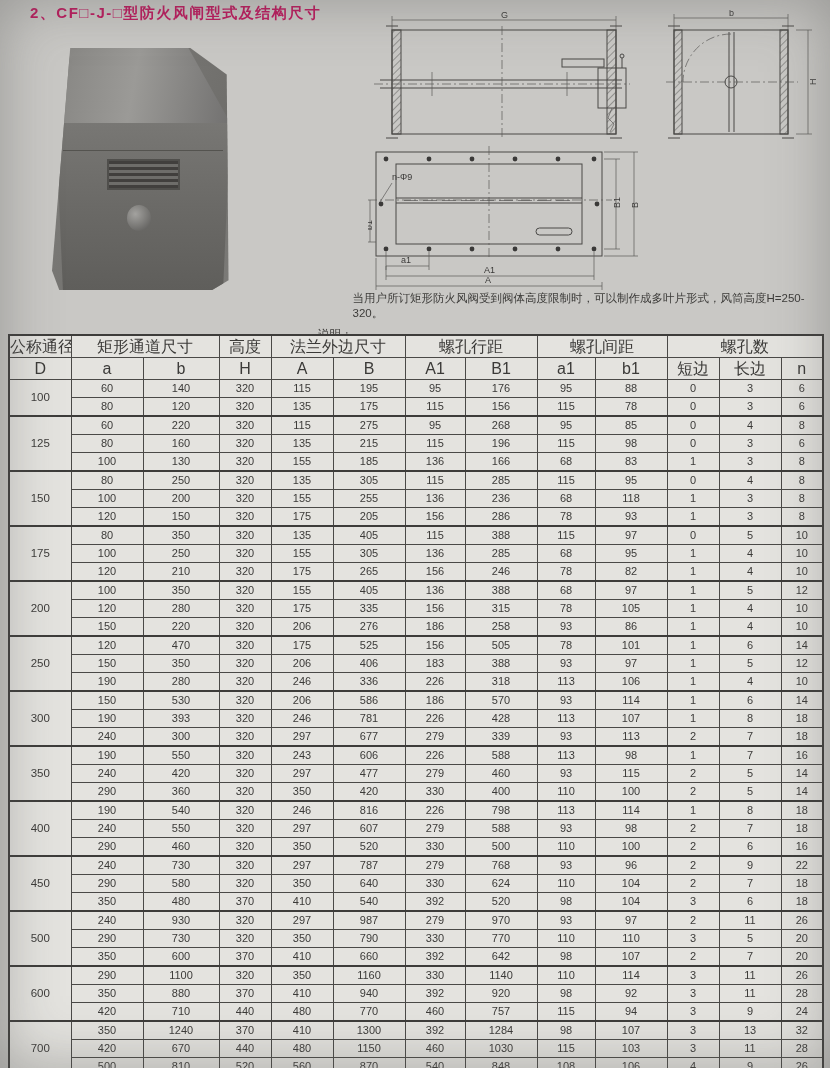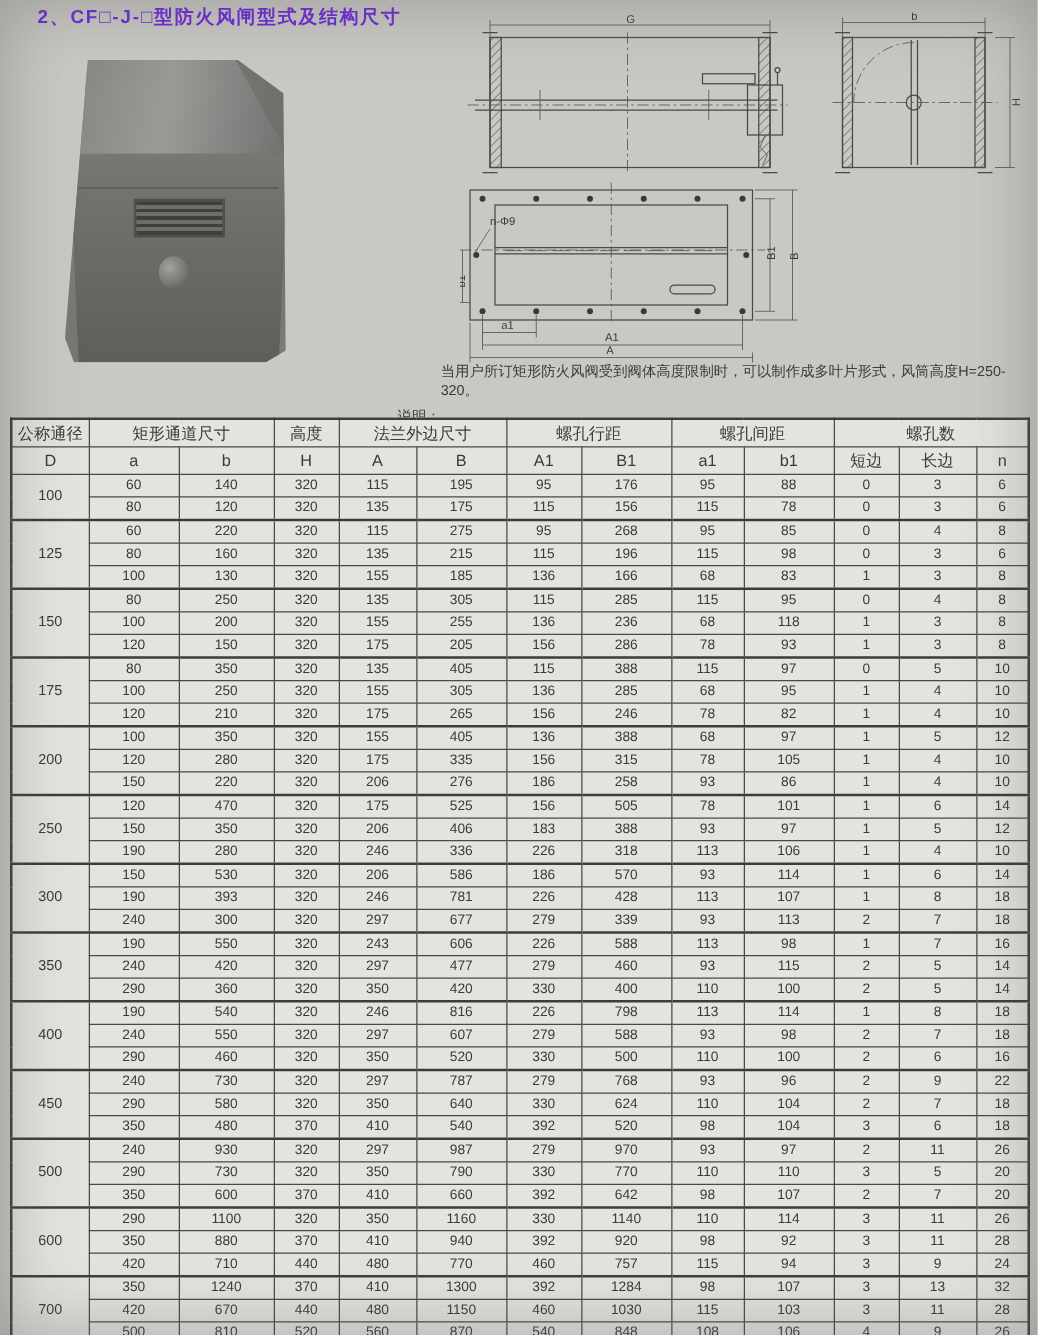--- a/index.html
+++ b/index.html
@@ -6,21 +6,21 @@
   body{
     width:830px;height:1068px;position:relative;
     background:#c9c8c5;
     font-family:"Liberation Sans","DejaVu Sans",sans-serif;
     color:#2e2d2b;overflow:hidden;
   }
   body::after{content:"";position:absolute;inset:0;pointer-events:none;
     box-shadow:inset 0 0 60px rgba(90,90,88,.45);}
   .page-title{
     position:absolute;left:30px;top:4px;font-size:15px;font-weight:bold;
-    color:#6d28d9;letter-spacing:1.5px;
+    color:#be185d;letter-spacing:1.5px;
   }
   
   .photo{
     position:absolute;left:52px;top:48px;width:182px;height:242px;
     background:linear-gradient(115deg,#8e8d8a 0%,#7a7976 30%,#6f6e6b 70%,#7d7c79 100%);
     clip-path:polygon(10% 0,76% 0,96% 11%,97% 96%,88% 100%,4% 100%,0 92%);
     overflow:hidden;
   }
   .photo .lid{position:absolute;left:2%;top:0;width:96%;height:31%;
     background:linear-gradient(100deg,#868582 0%,#9b9a97 45%,#727170 100%);
@@ -47,21 +47,21 @@
     font-size:11.5px;line-height:15px;color:#3c3b39;}
   .note .lbl{white-space:nowrap;margin-top:36px;}
   
   table.spec{position:absolute;left:8px;top:334px;width:814px;
     border-collapse:collapse;table-layout:fixed;
     background:#e4e3df;font-size:11px;color:#3b3a38;}
   table.spec th,table.spec td{
     border:1px solid #4a4947;text-align:center;padding:0;
     height:17px;line-height:17px;font-weight:normal;overflow:hidden;white-space:nowrap;
   }
-  table.spec thead th{height:21px;line-height:21px;font-size:13px;}
+  table.spec thead th{height:21px;line-height:21px;font-size:16px;}
   table.spec{border:2px solid #3d3c3a;}
   table.spec tr.group-start td{border-top:2px solid #3d3c3a;}
   td.dcol{font-size:11.5px;}
 </style>
 </head>
 <body>
 
 <div class="page-title">2、CF□-J-□型防火风闸型式及结构尺寸</div>
 
 <div class="photo">

